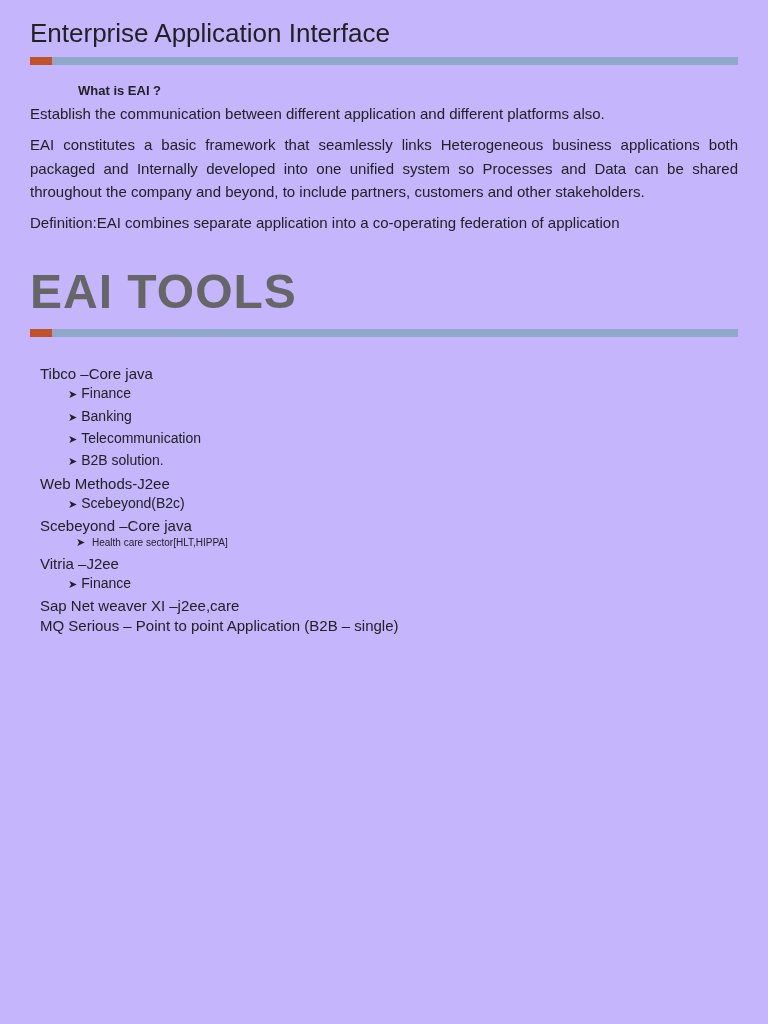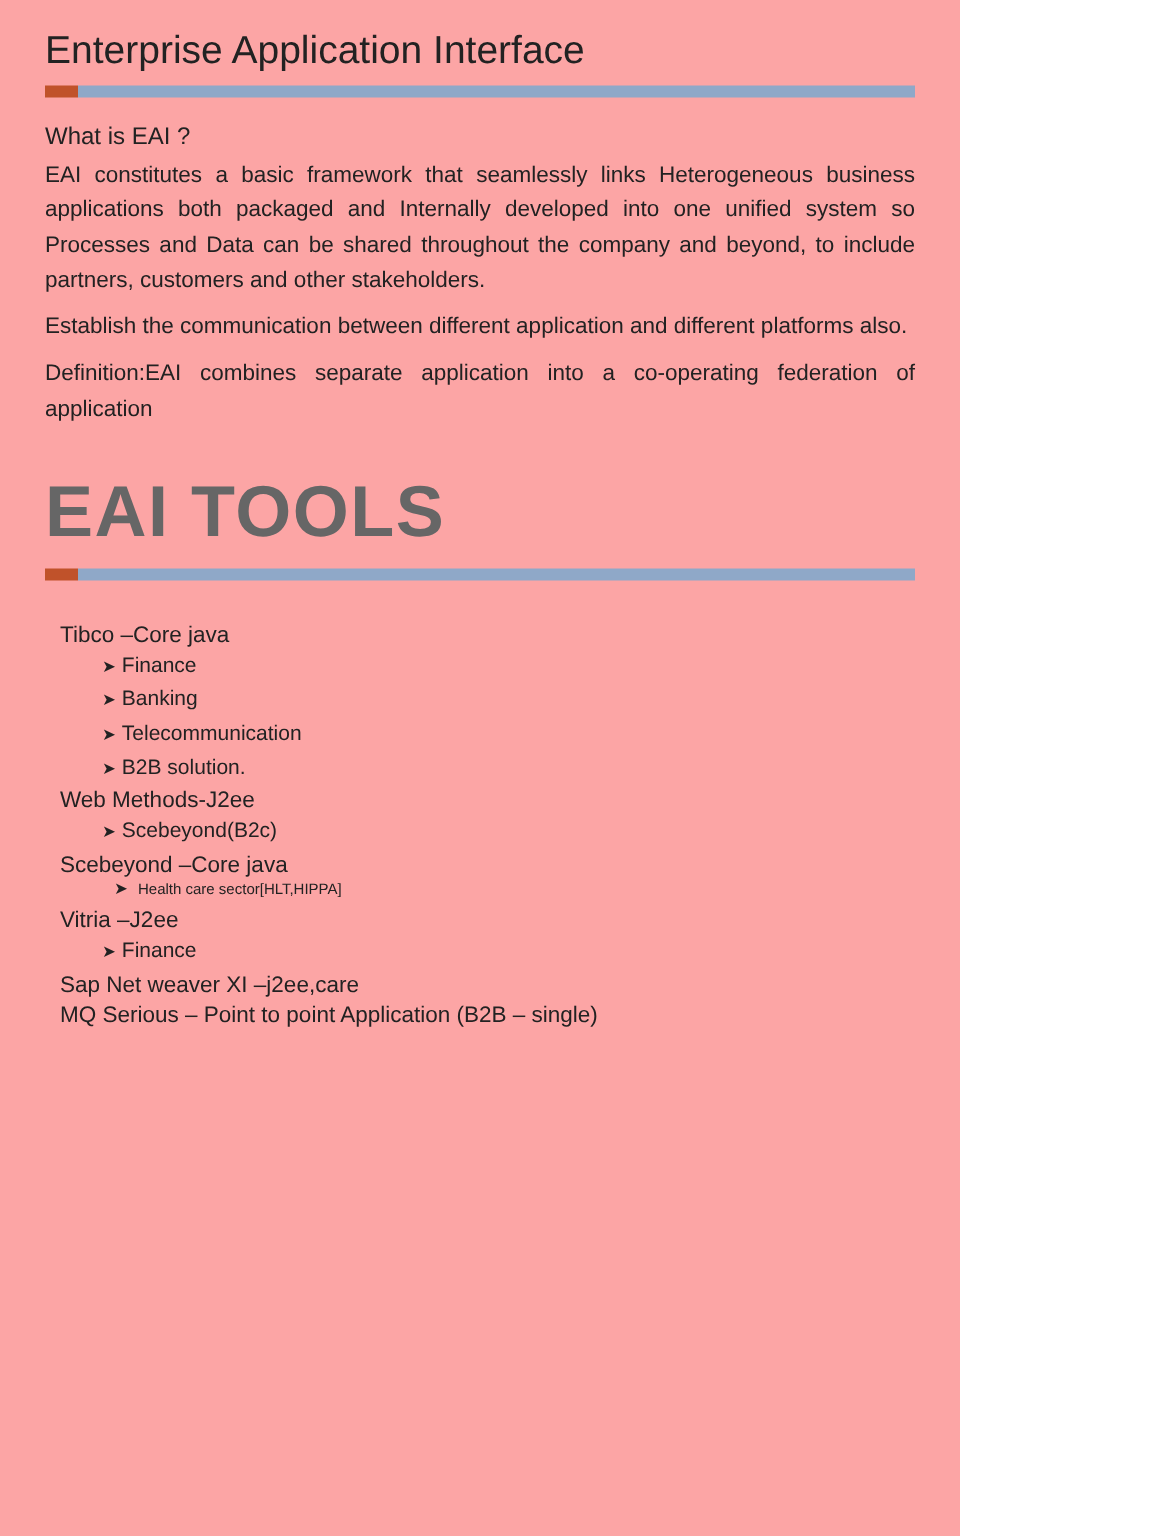--- a/index.html
+++ b/index.html
@@ -11,23 +11,23 @@
     body {
       width: 768px;
       min-height: 1024px;
       background: #ffffff;
       font-family: Arial, sans-serif;
       font-size: 15px;
       color: #222;
     }
 
     .page {
-      width: 640px;
+      width: 768px;
       min-height: 1024px;
-      background: #fca5a5;
+      background: #c4b5fd;
       position: relative;
     }
 
     
     .header-section {
       padding: 18px 30px 0 30px;
     }
 
     .page-title {
       font-size: 26px;
@@ -52,23 +52,24 @@
       flex: 1;
       background: #8fa8c8;
     }
 
     
     .content-section {
       padding: 0 30px 20px 30px;
     }
 
     .what-is-eai-heading {
-      font-size: 16px;
-      font-weight: normal;
+      font-size: 13px;
+      font-weight: bold;
       margin-bottom: 4px;
+      margin-left: 48px;
     }
 
     .body-text {
       font-size: 15px;
       line-height: 1.55;
       margin-bottom: 8px;
       text-align: justify;
     }
 
     .eai-tools-heading {
@@ -157,22 +158,22 @@
     <div class="header-bar-container">
       <div class="header-bar-orange"></div>
       <div class="header-bar-blue"></div>
     </div>
   </div>
 
   <div class="content-section">
 
     <div>
       <p class="what-is-eai-heading">What is EAI ?</p>
+      <p class="body-text">Establish the communication between different application and different platforms also.</p>
       <p class="body-text">EAI constitutes a basic framework  that  seamlessly links Heterogeneous  business  applications both packaged and Internally developed into one unified system so Processes and Data can be shared throughout the company and beyond, to include partners, customers and other stakeholders.</p>
-      <p class="body-text">Establish the communication between different application and different platforms also.</p>
       <p class="body-text">Definition:EAI combines separate application into a  co-operating federation of application</p>
     </div>
 
     <h2 class="eai-tools-heading">EAI TOOLS</h2>
 
     <div class="tools-bar-container">
       <div class="tools-bar-orange"></div>
       <div class="tools-bar-blue"></div>
     </div>
 

